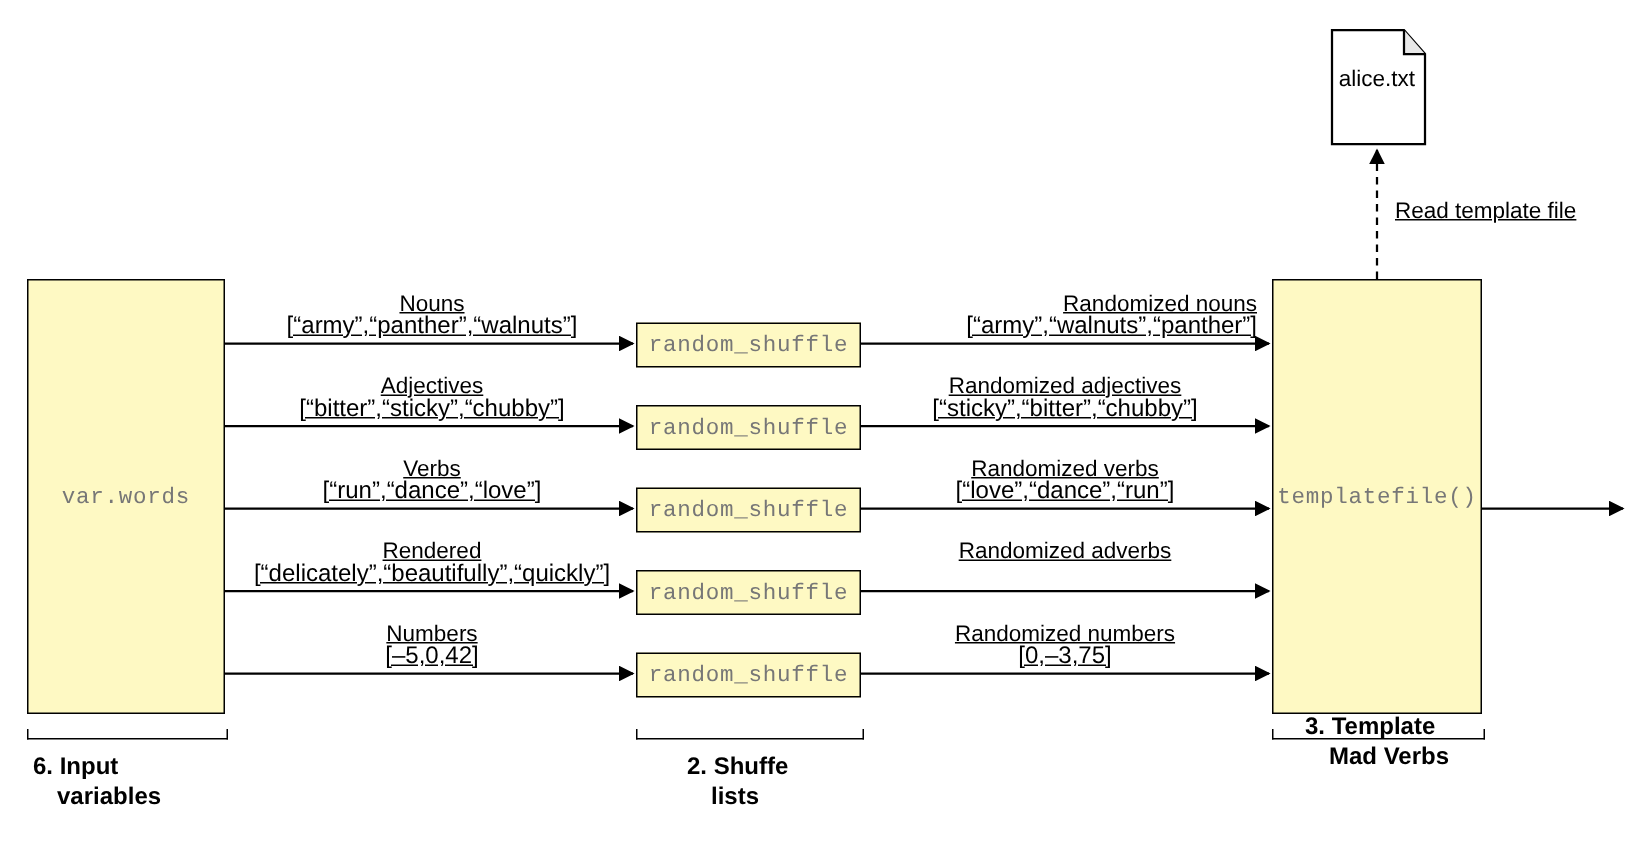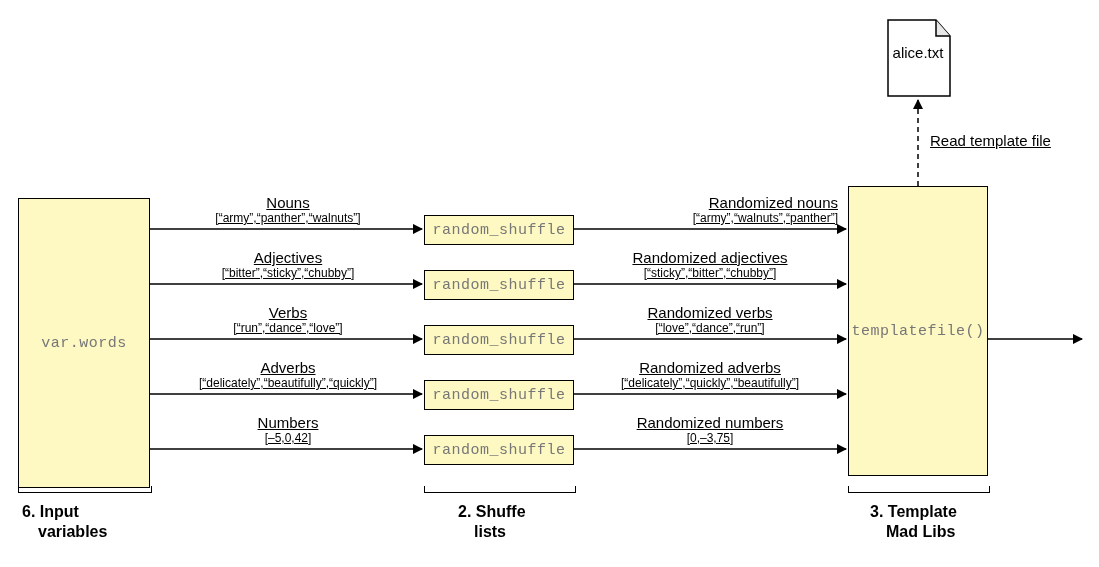--- a/index.html
+++ b/index.html
@@ -1,19 +1,19 @@
 <!DOCTYPE html>
 <html><head>
 <meta charset="utf-8">
 <style>
   html,body{margin:0;padding:0;background:#fff;font-family:Helvetica,Arial,sans-serif;}
   .canvas{position:relative;width:1099px;height:567px;margin-left:12px;}
   .box{position:absolute;border:1.5px solid #000;background:#fef9c3;display:flex;align-items:center;justify-content:center;font-family:"Courier New",monospace;font-size:15px;color:#777;letter-spacing:0.5px;}
   .lbl{position:absolute;text-align:center;width:auto;font-size:15px;color:#000;text-decoration:underline;}
-  .lbl .sub{font-size:12px;line-height:14px;}
+  .lbl .sub{font-size:16px;line-height:14px;}
   .bracket{position:absolute;border-bottom:1.5px solid #000;border-left:1.5px solid #000;border-right:1.5px solid #000;height:6px;}
   .step{position:absolute;font-family:Helvetica,Arial,sans-serif;font-weight:700;font-size:16px;line-height:20px;}
   svg{position:absolute;left:0;top:0;overflow:visible;}
   .doc{position:absolute;}
   .doc svg{position:static;}
   .doc .docname{position:absolute;left:0;right:0;top:26px;text-align:center;font-size:15px;}
 </style>
 </head>
 <body>
 
@@ -45,21 +45,21 @@
 
   <div class="doc" style="left:864px;top:18px;width:84px;height:80px;">
     <svg width="84" height="80" viewBox="0 0 84 80">
       <path d="M12 2 H60 L74 18 V78 H12 Z" fill="#fff" stroke="#000" stroke-width="1.5"></path>
       <path d="M60 2 V18 H74" fill="#e8e8e8" stroke="#000" stroke-width="1.5"></path>
     </svg>
     <div class="docname">alice.txt</div>
   </div>
   <div class="lbl" style="left:918px;top:132px;">Read template file</div>
 
-  <div class="box" style="left:6px;top:198px;width:130px;height:288px;">
+  <div class="box" style="left:6px;top:186px;width:130px;height:288px;">
     <span>var.words</span>
   </div>
 
   <div class="box" style="left:412px;top:215px;width:148px;height:28px;">
       <span>random_shuffle</span>
     </div>
   <div class="box" style="left:412px;top:270px;width:148px;height:28px;">
       <span>random_shuffle</span>
     </div>
   <div class="box" style="left:412px;top:325px;width:148px;height:28px;">
@@ -82,21 +82,21 @@
     </div>
   <div class="lbl" style="left:150px;top:249px;width:252px;">
       <div>Adjectives</div>
       <div class="sub">[“bitter”,“sticky”,“chubby”]</div>
     </div>
   <div class="lbl" style="left:150px;top:304px;width:252px;">
       <div>Verbs</div>
       <div class="sub">[“run”,“dance”,“love”]</div>
     </div>
   <div class="lbl" style="left:150px;top:359px;width:252px;">
-      <div>Adverbs</div>
+      <div>Rendered</div>
       <div class="sub">[“delicately”,“beautifully”,“quickly”]</div>
     </div>
   <div class="lbl" style="left:150px;top:414px;width:252px;">
       <div>Numbers</div>
       <div class="sub">[–5,0,42]</div>
     </div>
 
   <div class="lbl" style="left:570px;top:194px;width:256px;text-align:right;">
       <div>Randomized nouns</div>
       <div class="sub">[“army”,“walnuts”,“panther”]</div>
@@ -104,38 +104,37 @@
   <div class="lbl" style="left:570px;top:249px;width:256px;">
       <div>Randomized adjectives</div>
       <div class="sub">[“sticky”,“bitter”,“chubby”]</div>
     </div>
   <div class="lbl" style="left:570px;top:304px;width:256px;">
       <div>Randomized verbs</div>
       <div class="sub">[“love”,“dance”,“run”]</div>
     </div>
   <div class="lbl" style="left:570px;top:359px;width:256px;">
       <div>Randomized adverbs</div>
-      <div class="sub">[“delicately”,“quickly”,“beautifully”]</div>
     </div>
   <div class="lbl" style="left:570px;top:414px;width:256px;">
       <div>Randomized numbers</div>
       <div class="sub">[0,–3,75]</div>
     </div>
 
 
   <div class="bracket" style="left:6px;  top:486px;width:132px;"></div>
   <div class="bracket" style="left:412px;top:486px;width:150px;"></div>
   <div class="bracket" style="left:836px;top:486px;width:140px;"></div>
 
   <div class="step" style="left:10px; top:502px;">
     <div>6. Input</div>
       <div style="margin-left:16px;">variables</div>
   </div>
   <div class="step" style="left:446px;top:502px;">
     <div>2. Shuffe</div>
       <div style="margin-left:16px;">lists</div>
   </div>
-  <div class="step" style="left:858px;top:502px;">
+  <div class="step" style="left:858px;top:475px;">
     <div>3. Template</div>
-      <div style="margin-left:16px;">Mad Libs</div>
+      <div style="margin-left:16px;">Mad Verbs</div>
   </div>
 
 </div>
 
 </body></html>

